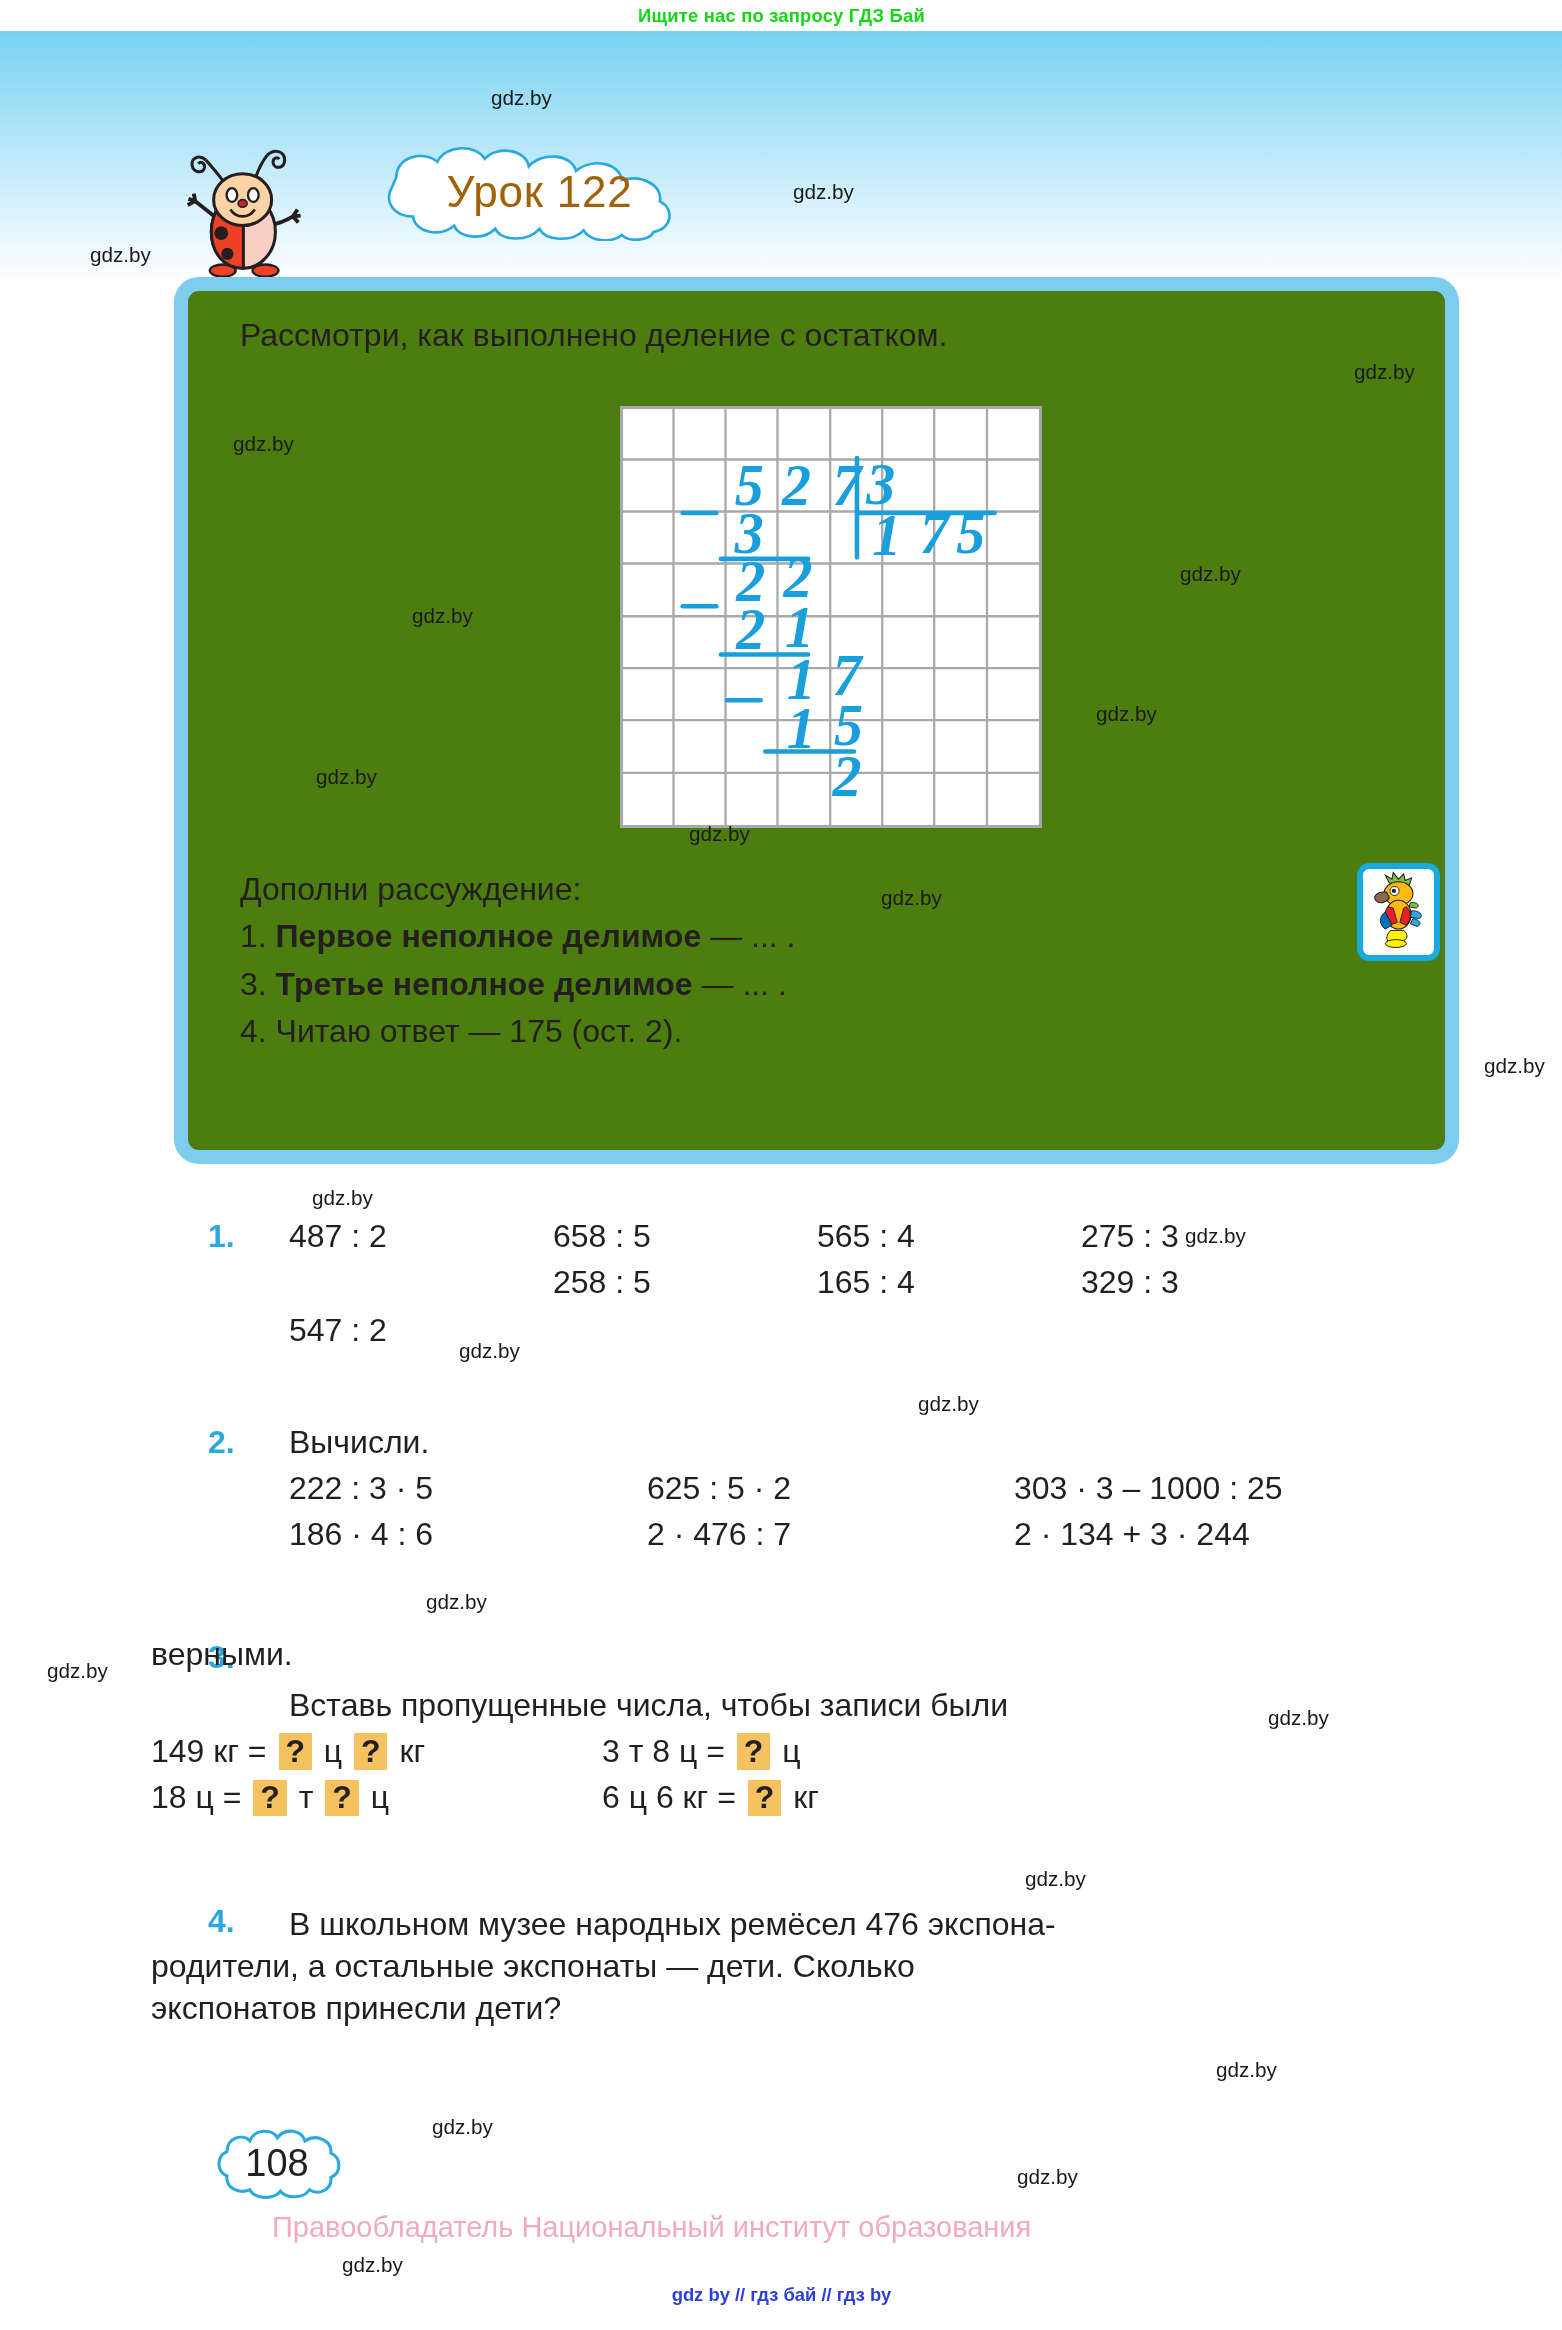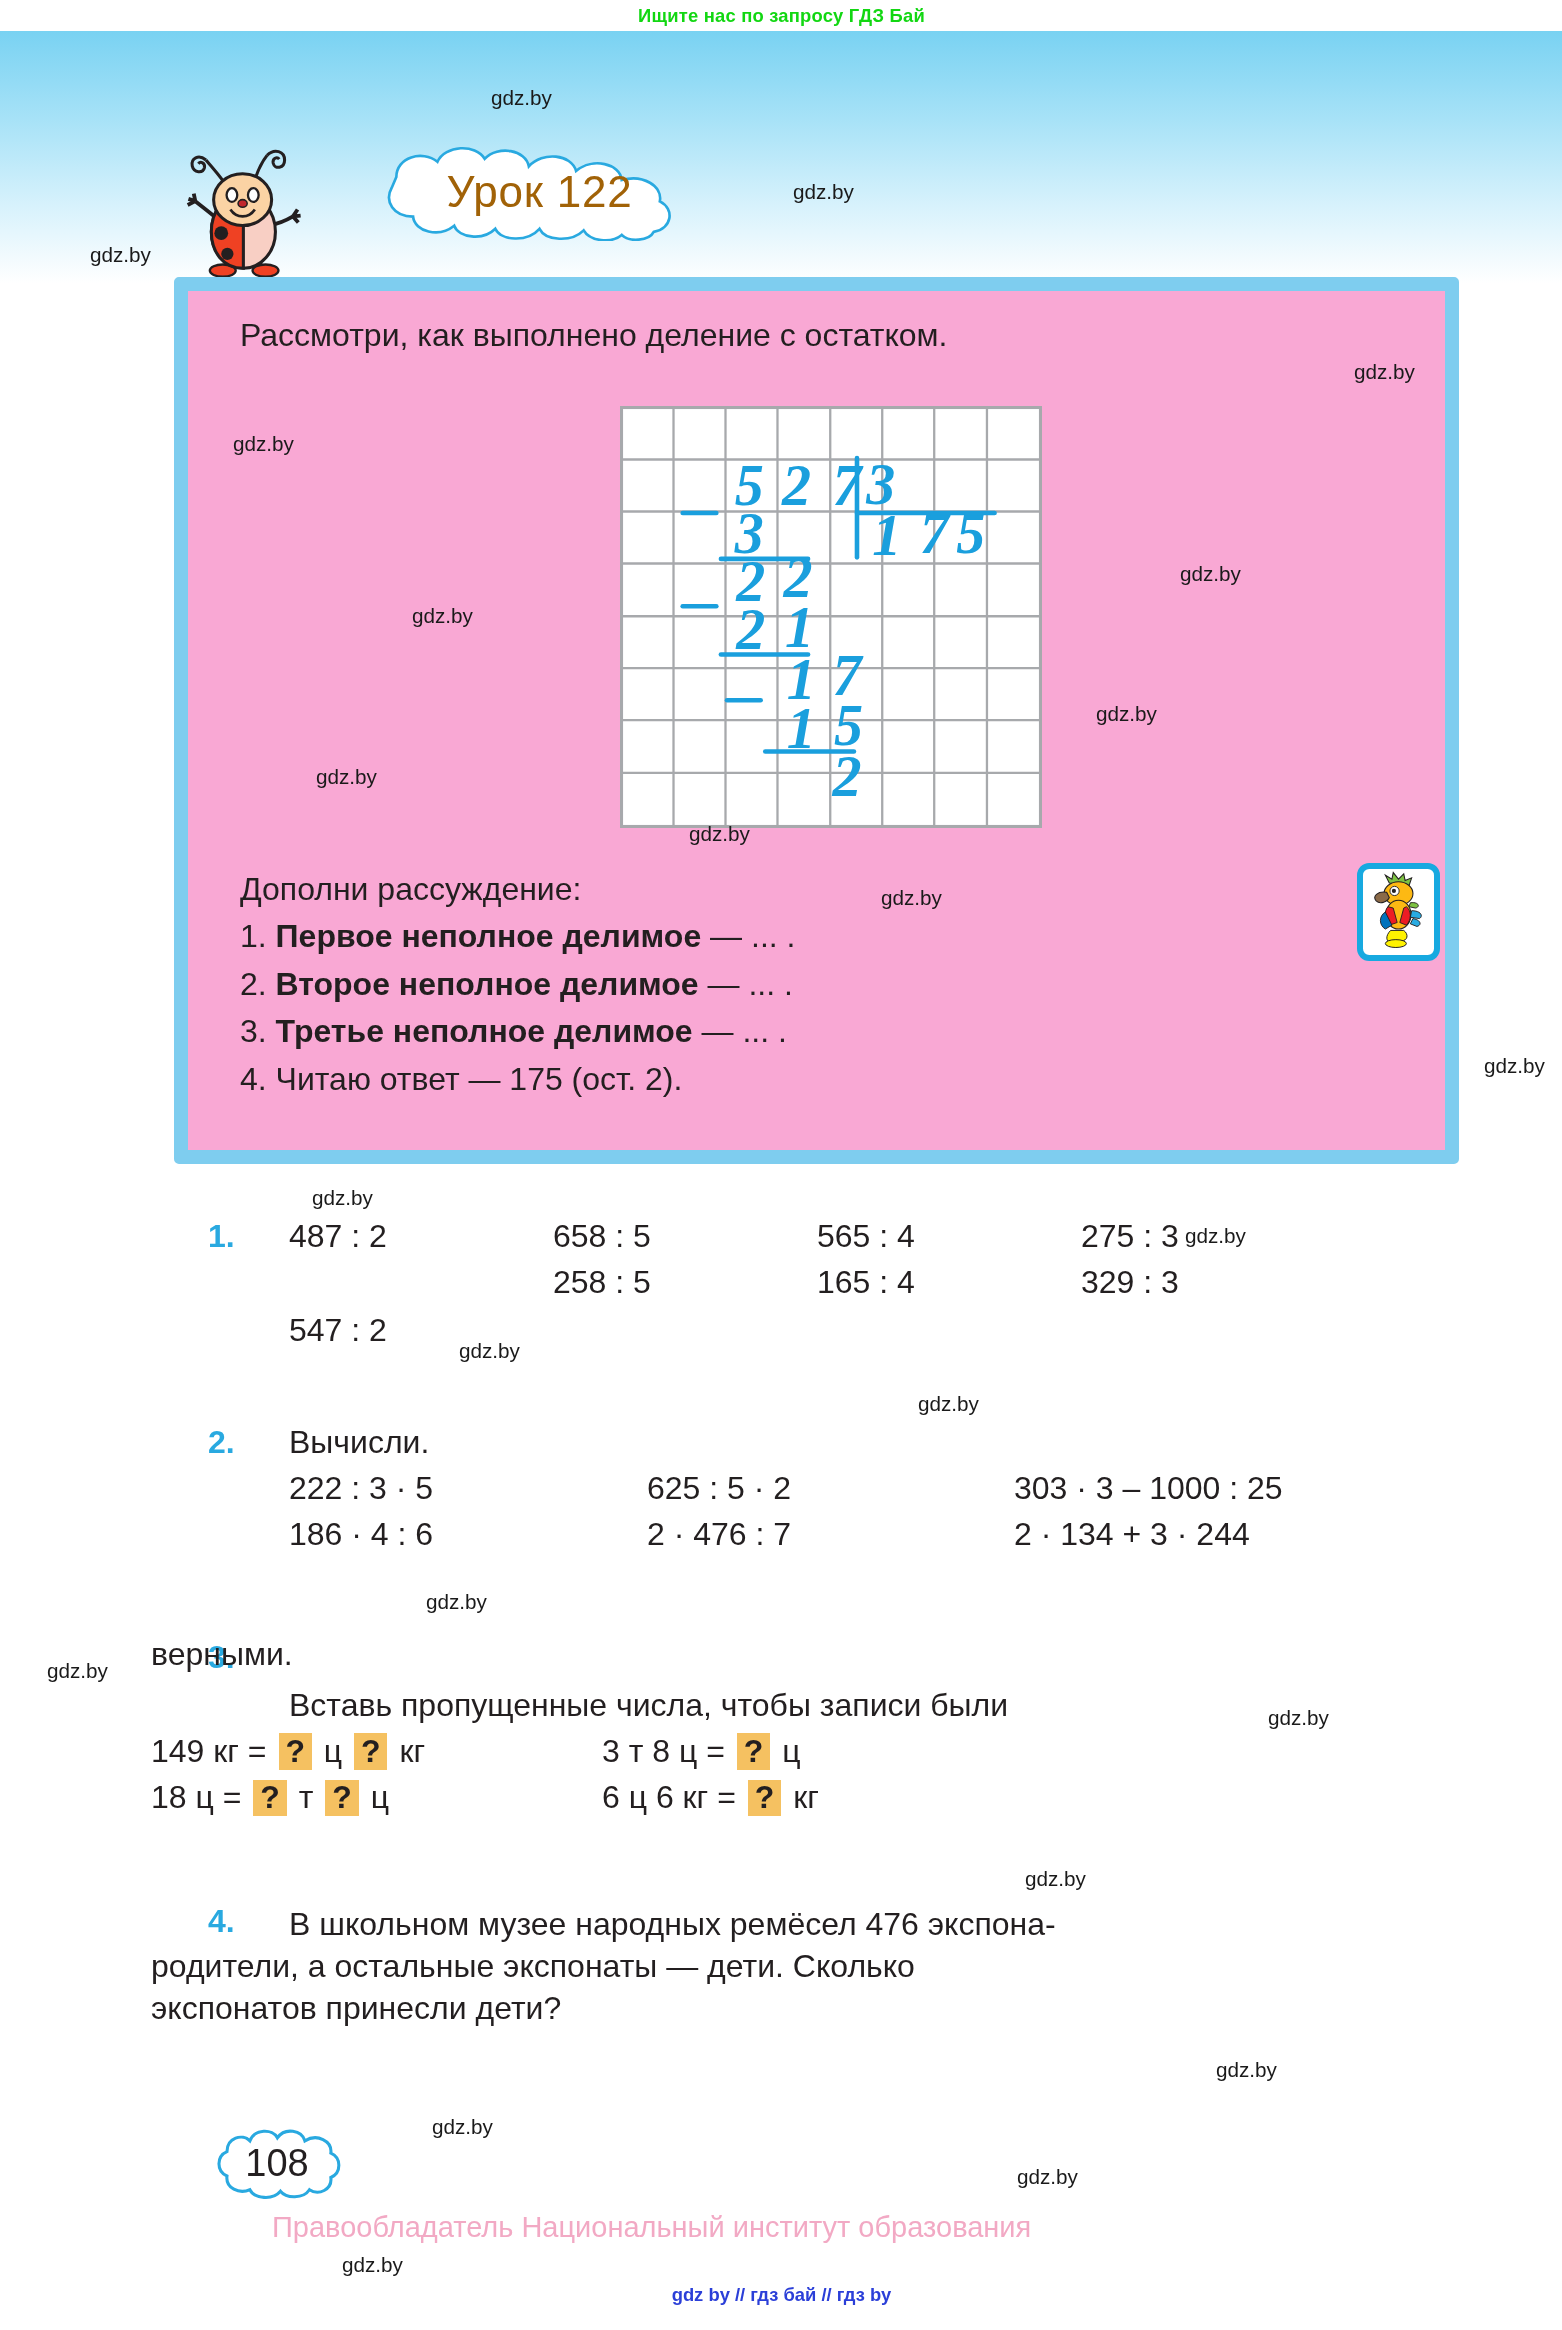--- a/index.html
+++ b/index.html
@@ -42,22 +42,22 @@
     letter-spacing:0.8px;
   }
 
   
   .ladybug{position:absolute;left:172px;top:134px;width:142px;height:145px;}
   .ladybug svg{display:block;width:100%;height:100%;}
 
   
   .bluebox{
     position:absolute;left:174px;top:277px;width:1285px;height:887px;
-    border:14.5px solid #7ecdef;border-radius:5px;
-    background:#f9a8d4;box-sizing:border-box;
+    border:14.5px solid #7ecdef;border-radius:25px;
+    background:#4d7c0f;box-sizing:border-box;
   }
   .bluebox-inner{position:relative;width:100%;height:100%;}
 
   .intro-line{
     position:absolute;left:52px;top:26px;
     font-size:32px;color:#231f20;white-space:nowrap;
     font-family:"Liberation Sans", sans-serif;
   }
 
   
@@ -250,24 +250,20 @@
           </g>
         </svg>
       </div>
 
       <div class="reason-title">Дополни рассуждение:</div>
 
       <div class="reason-list">
         <div class="reason-item">
           <span>1.</span>
           <b>Первое неполное делимое</b><span> — ... .</span>
-        </div>
-        <div class="reason-item">
-          <span>2.</span>
-          <b>Второе неполное делимое</b><span> — ... .</span>
         </div>
         <div class="reason-item">
           <span>3.</span>
           <b>Третье неполное делимое</b><span> — ... .</span>
         </div>
         <div class="reason-item">
           <span>4.</span>
           <span>Читаю ответ — 175 (ост. 2).</span>
         </div>
       </div>

